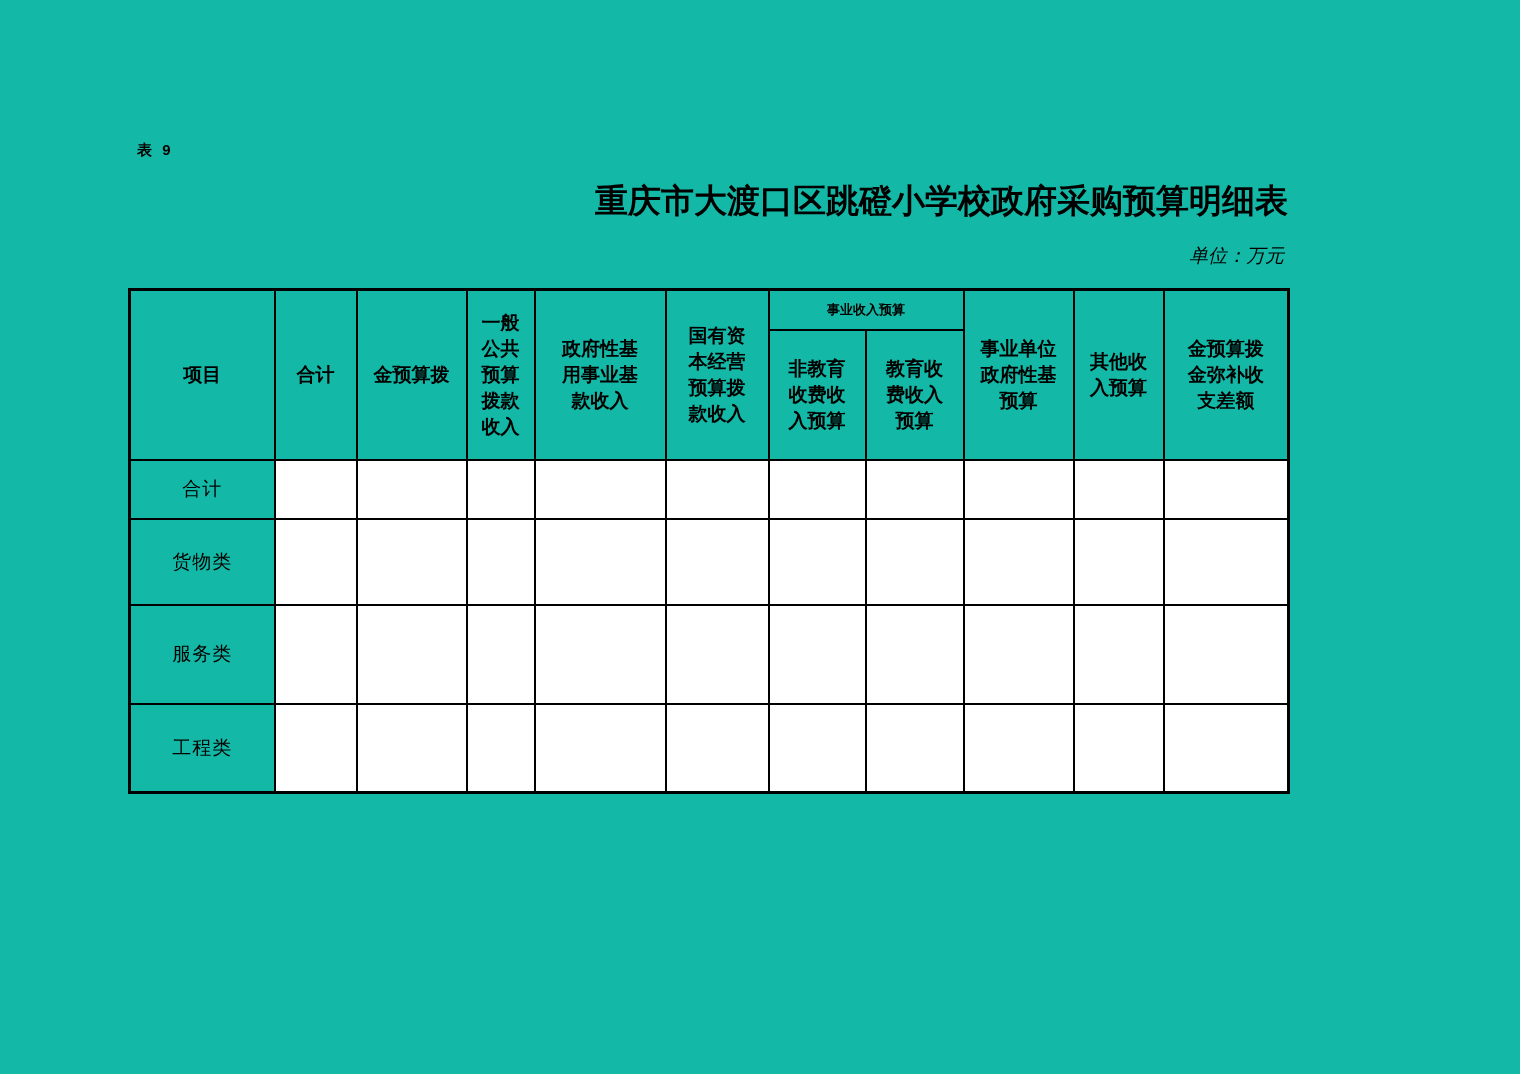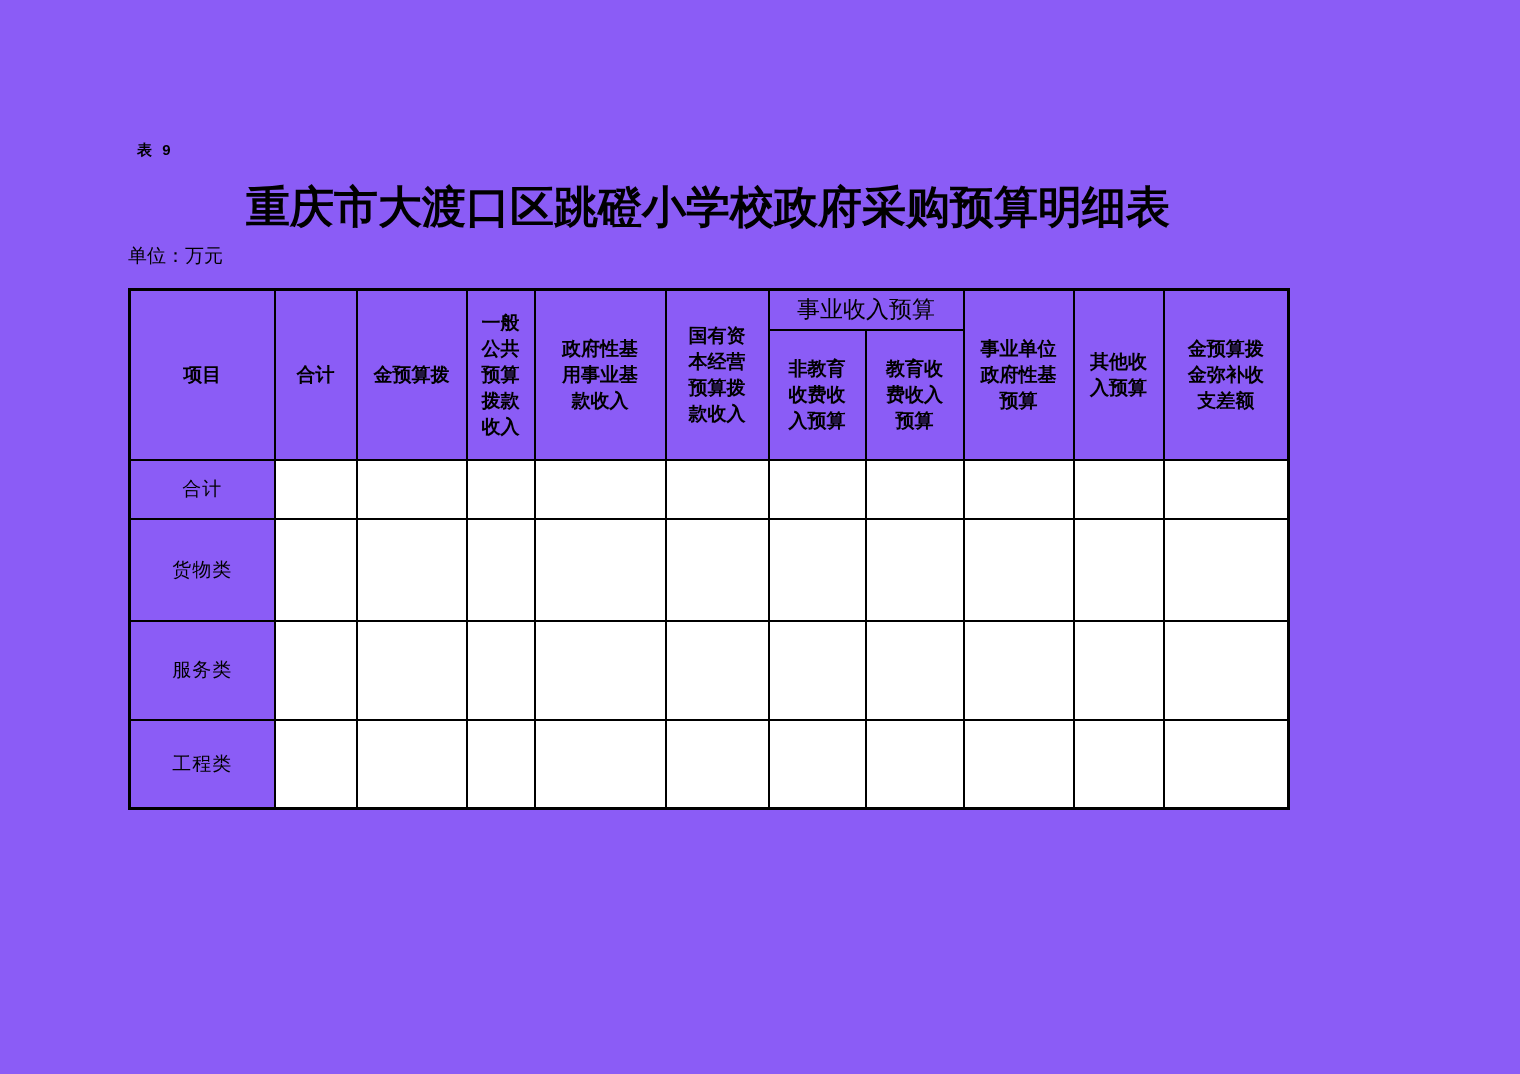--- a/index.html
+++ b/index.html
@@ -4,54 +4,56 @@
 <style>
   html, body {
     margin: 0;
     padding: 0;
     background: #ffffff;
   }
   .page {
     position: relative;
     width: 1520px;
     height: 1074px;
-    background: #8b5cf6;
+    background: #14b8a6;
     color: #000000;
     font-family: "Liberation Serif", serif;
     overflow: hidden;
   }
   .table-label {
     position: absolute;
     left: 137px;
     top: 141px;
     font-family: "Liberation Sans", sans-serif;
     font-weight: bold;
     font-size: 15px;
     letter-spacing: 3px;
   }
   .doc-title {
     position: absolute;
     left: 128px;
     top: 181px;
     width: 1160px;
-    text-align: center;
+    text-align: right;
     font-family: "Liberation Sans", sans-serif;
     font-weight: bold;
-    font-size: 44px;
+    font-size: 33px;
     line-height: 1.2;
     letter-spacing: 0px;
     white-space: nowrap;
   }
   .unit-note {
     position: absolute;
     left: 128px;
     top: 243px;
     width: 1156px;
+    text-align: right;
     font-family: "Liberation Sans", sans-serif;
     font-size: 19px;
+    font-style: italic;
   }
   table.budget-table {
     position: absolute;
     left: 128px;
     top: 288px;
     border-collapse: collapse;
     table-layout: fixed;
     border: 3px solid #000000;
   }
   table.budget-table th,
@@ -64,22 +66,22 @@
   }
   th.hdr {
     font-family: "Liberation Serif", serif;
     font-weight: bold;
     font-size: 19px;
     line-height: 26px;
     white-space: pre-line;
   }
   th.hdr-group {
     font-family: "Liberation Serif", serif;
-    font-weight: normal;
-    font-size: 23px;
+    font-weight: bold;
+    font-size: 13px;
     line-height: 22px;
   }
   td.row-label {
     font-family: "Liberation Serif", serif;
     font-weight: normal;
     font-size: 19px;
     letter-spacing: 1px;
   }
   td.data-cell {
     background: #ffffff;
@@ -153,21 +155,21 @@
         <td class="data-cell"></td>
         <td class="data-cell"></td>
         <td class="data-cell"></td>
         <td class="data-cell"></td>
         <td class="data-cell"></td>
         <td class="data-cell"></td>
         <td class="data-cell"></td>
         <td class="data-cell"></td>
         <td class="data-cell"></td>
       </tr>
-      <tr style="height:102px">
+      <tr style="height:86px">
         <td class="row-label">货物类</td>
         <td class="data-cell"></td>
         <td class="data-cell"></td>
         <td class="data-cell"></td>
         <td class="data-cell"></td>
         <td class="data-cell"></td>
         <td class="data-cell"></td>
         <td class="data-cell"></td>
         <td class="data-cell"></td>
         <td class="data-cell"></td>

